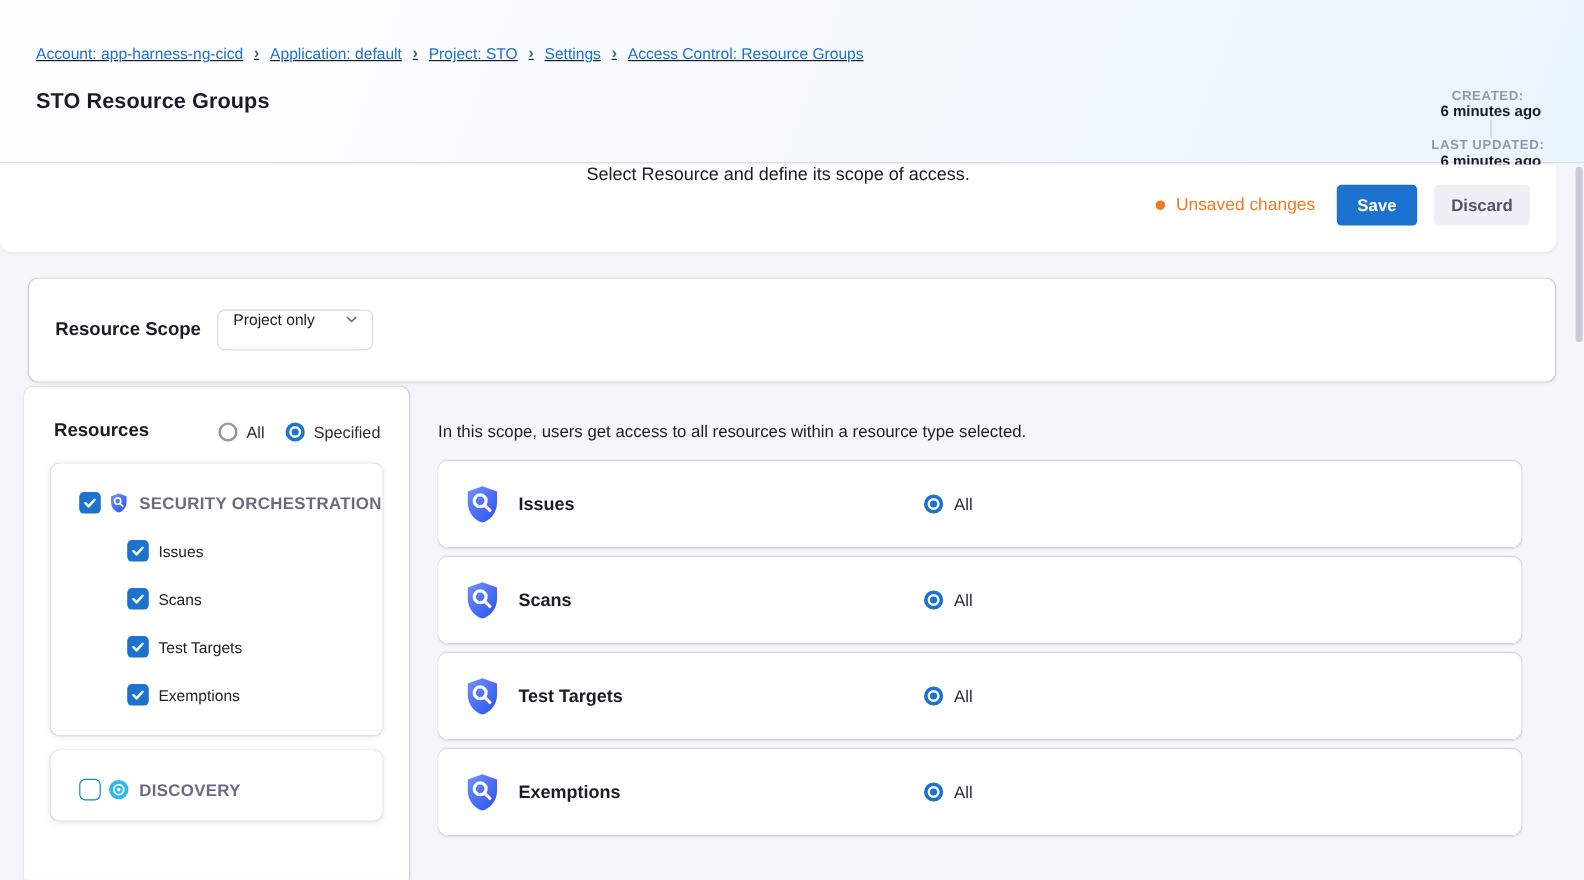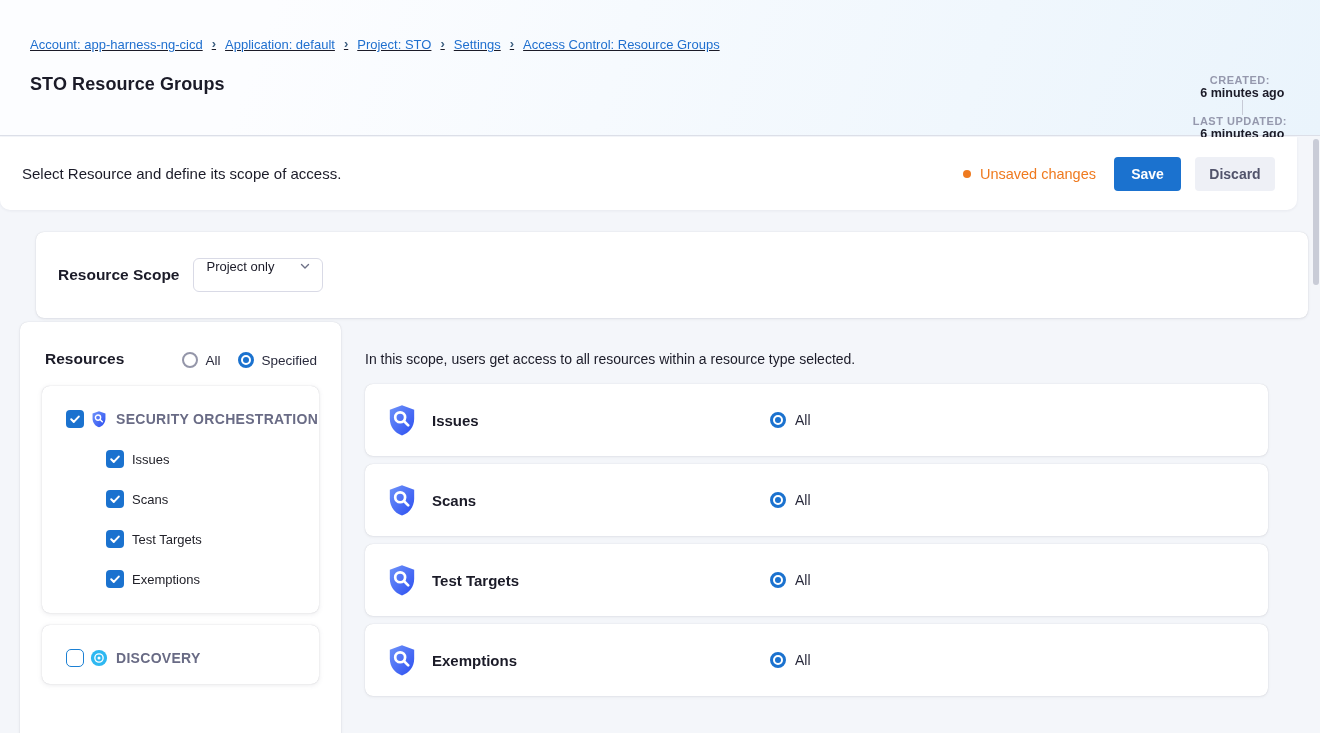--- a/index.html
+++ b/index.html
@@ -36,33 +36,33 @@
   .meta{display:flex;align-items:center;font-size:12.5px;flex-direction:column;}
   .meta-label{color:var(--text-gray);font-size:11px;letter-spacing:.5px;font-weight:600;margin-right:5px;}
   .meta-value{color:var(--text-dark);font-weight:700;}
   .meta-divider{width:1px;height:15px;background:#c7cad6;margin:0 12px;}
 
   
   .toolbar{
     position:absolute;top:137px;left:0;width:1297px;height:73px;
     background:#fff;border-radius:0 0 10px 10px;
     box-shadow:0 1px 3px rgba(40,41,61,.06);
-    display:flex;align-items:center;padding:0 22px;
+    display:flex;align-items:center;padding:0 22px;flex-direction:column;
   }
   .toolbar-desc{font-size:15px;color:var(--text-dark);}
   .toolbar-right{margin-left:auto;display:flex;align-items:center;}
   .unsaved-dot{width:8px;height:8px;border-radius:50%;background:var(--accent-orange);margin-right:9px;}
   .unsaved-text{color:var(--accent-orange);font-size:14.5px;margin-right:18px;}
   .btn{border:none;cursor:pointer;height:34px;border-radius:4px;font-family:inherit;font-size:14px;font-weight:700;}
   .btn-save{background:var(--primary-blue);color:#fff;width:67px;margin-right:14px;}
   .btn-discard{background:#eef0f6;color:#51536b;width:80px;}
 
   
   .card{background:#fff;border-radius:8px;box-shadow:0 0 1px rgba(40,41,61,.2),0 1px 3px rgba(96,97,112,.12);}
-  .scope-card{position:absolute;left:36px;top:232px;width:1272px;height:86px;display:flex;align-items:center;padding-left:22px;}
+  .scope-card{position:absolute;left:24px;top:232px;width:1272px;height:86px;display:flex;align-items:center;padding-left:22px;}
   .scope-label{font-size:15.5px;font-weight:700;margin-right:14px;}
   .scope-select{
     width:130px;height:34px;border:1px solid #d9dae6;border-radius:6px;background:#fff;
     display:flex;padding:0 10px 0 12px;cursor:pointer;
   }
   .scope-select-value{font-size:13px;color:var(--text-dark);flex:1;}
 
   
   .resources-panel{position:absolute;left:20px;top:322px;width:321px;height:460px;border-radius:8px;}
   .resources-head{display:flex;align-items:flex-end;padding:28px 24px 0 25px;}

